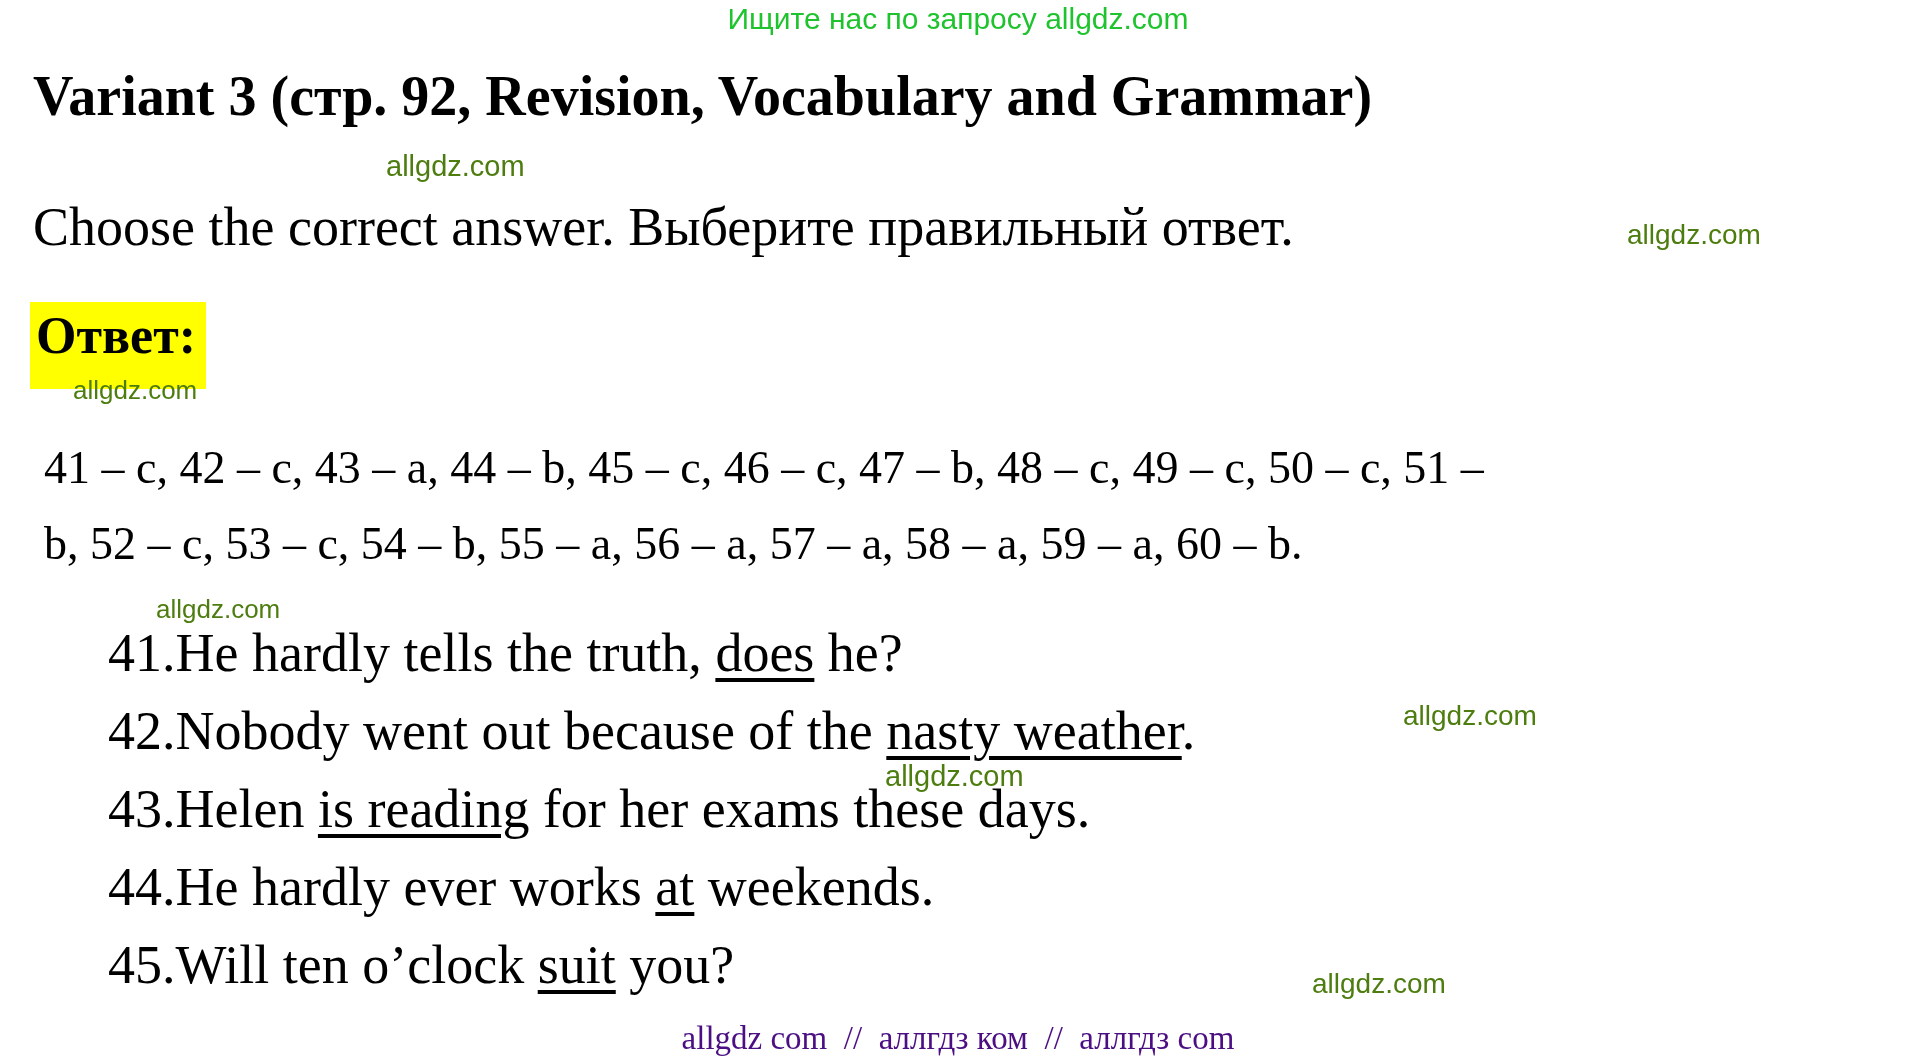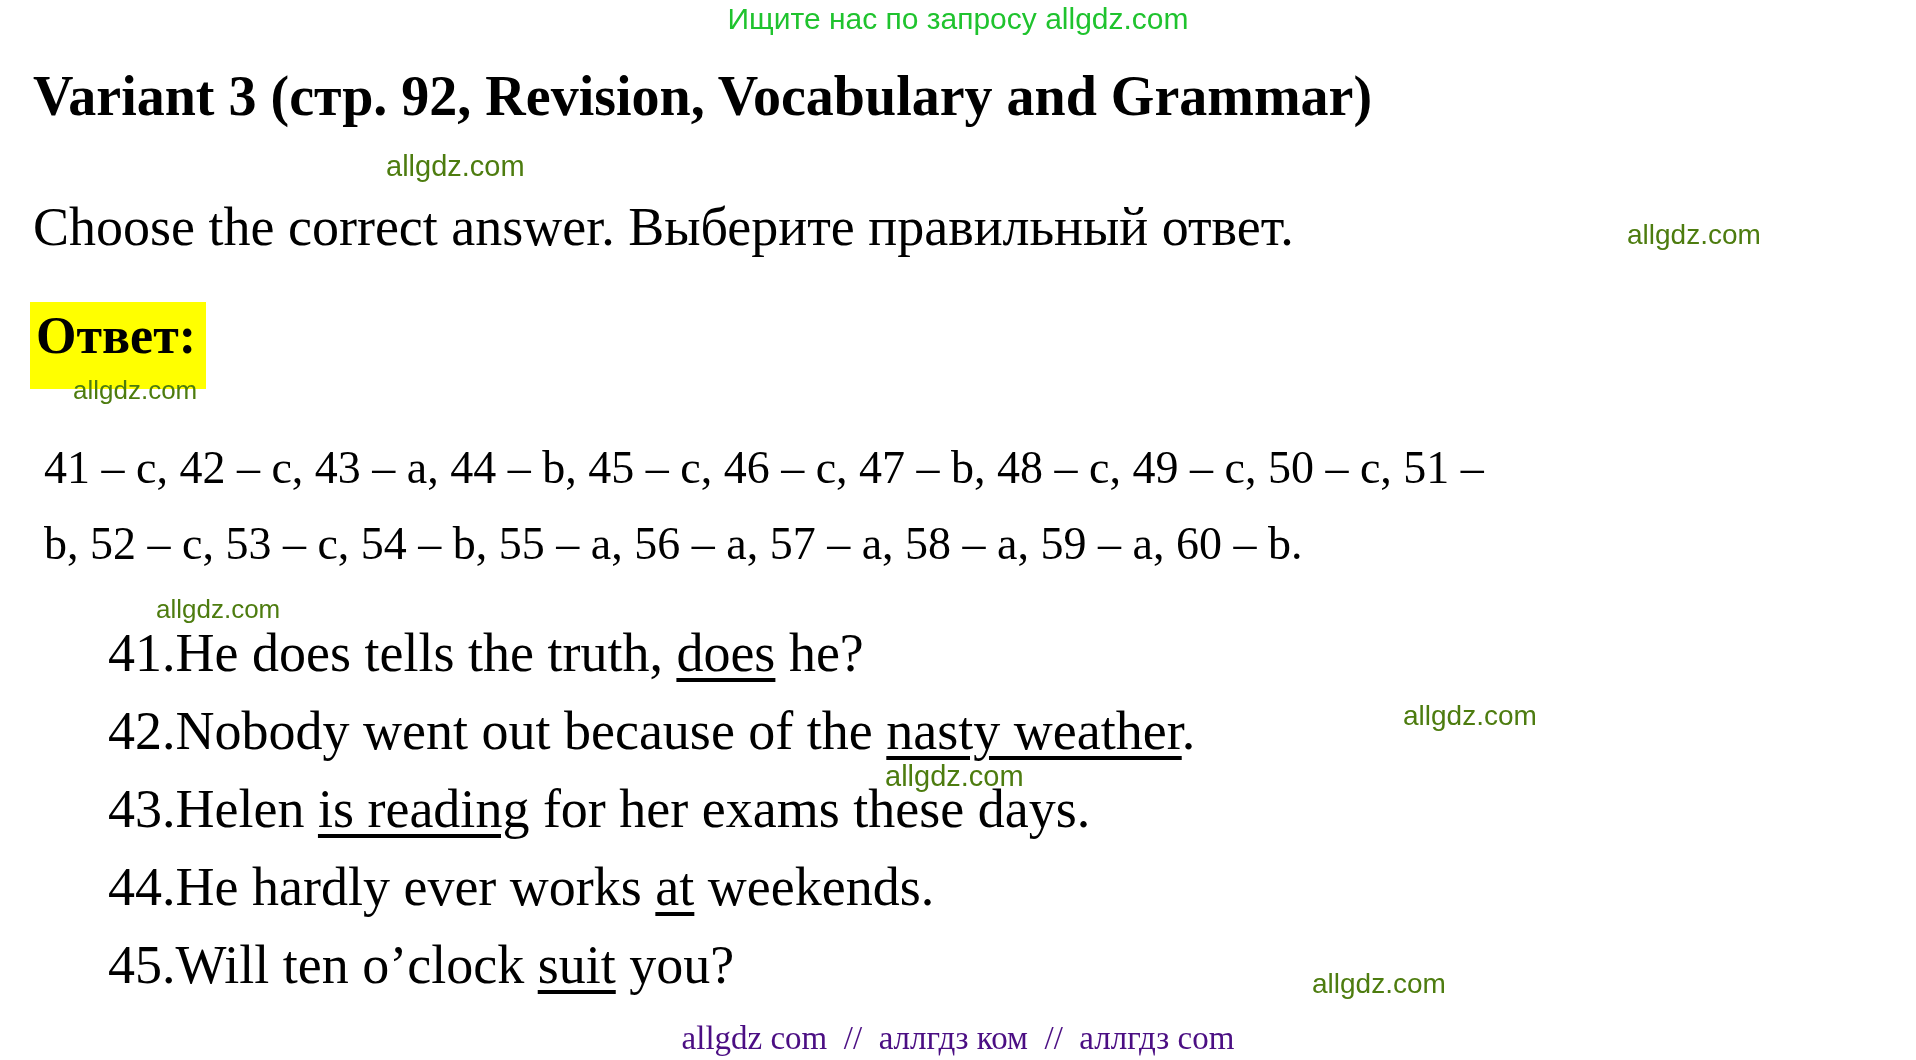--- a/index.html
+++ b/index.html
@@ -104,21 +104,21 @@
   <span class="abs wm wm-3">allgdz.com</span>
 
   <div class="abs answers">
     <span class="line">41 – c, 42 – c, 43 – a, 44 – b, 45 – c, 46 – c, 47 – b, 48 – c, 49 – c, 50 – c, 51 –</span>
     <span class="line">b, 52 – c, 53 – c, 54 – b, 55 – a, 56 – a, 57 – a, 58 – a, 59 – a, 60 – b.</span>
   </div>
 
   <span class="abs wm wm-4">allgdz.com</span>
 
   <div class="abs questions">
-    <div class="q"><span>41.</span><span>He does tells the truth, </span><span class="u">does</span><span> he?</span></div>
+    <div class="q"><span>41.</span><span>He hardly tells the truth, </span><span class="u">does</span><span> he?</span></div>
     <div class="q"><span>42.</span><span>Nobody went out because of the </span><span class="u">nasty weather</span><span>.</span></div>
     <div class="q"><span>43.</span><span>Helen </span><span class="u">is reading</span><span> for her exams these days.</span></div>
     <div class="q"><span>44.</span><span>He hardly ever works </span><span class="u">at</span><span> weekends.</span></div>
     <div class="q"><span>45.</span><span>Will ten o’clock </span><span class="u">suit</span><span> you?</span></div>
   </div>
 
   <span class="abs wm wm-5">allgdz.com</span>
   <span class="abs wm wm-6">allgdz.com</span>
   <span class="abs wm wm-7">allgdz.com</span>
 

